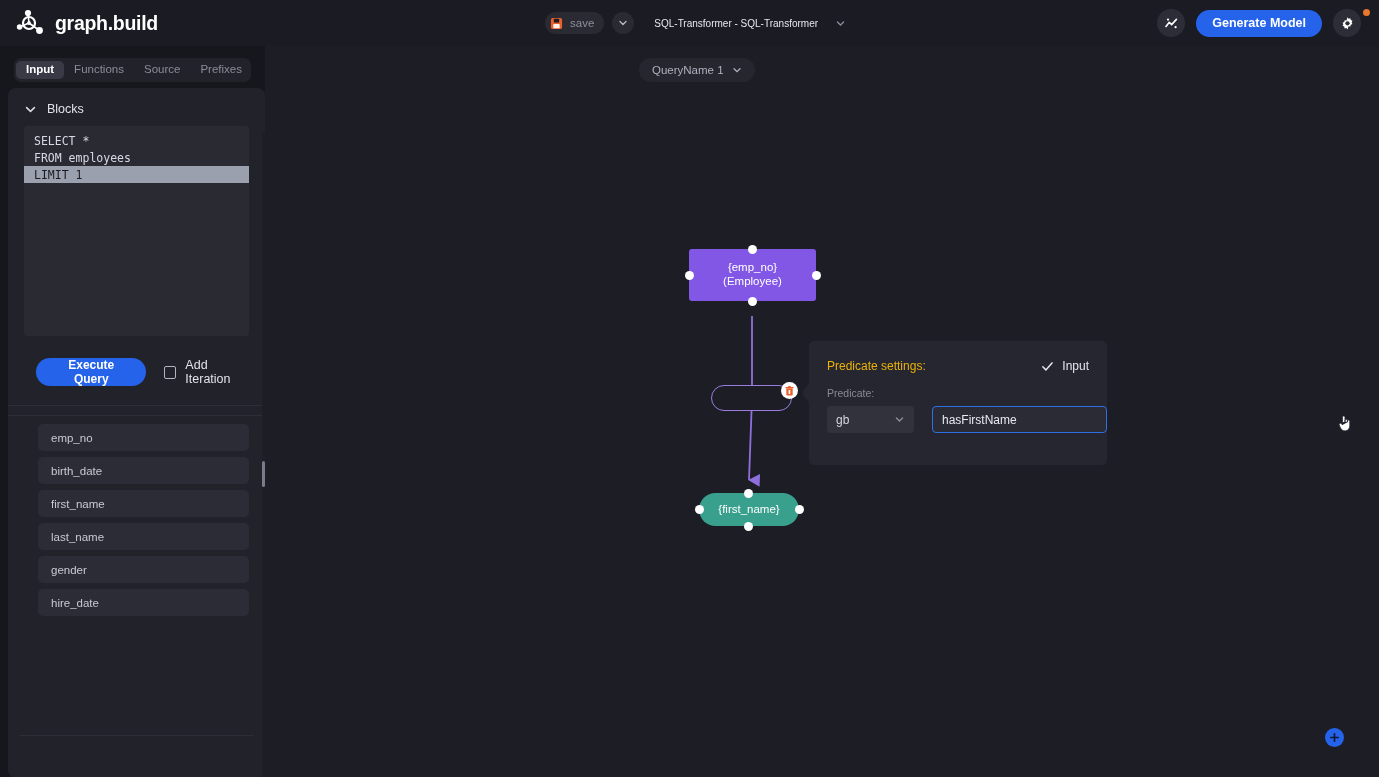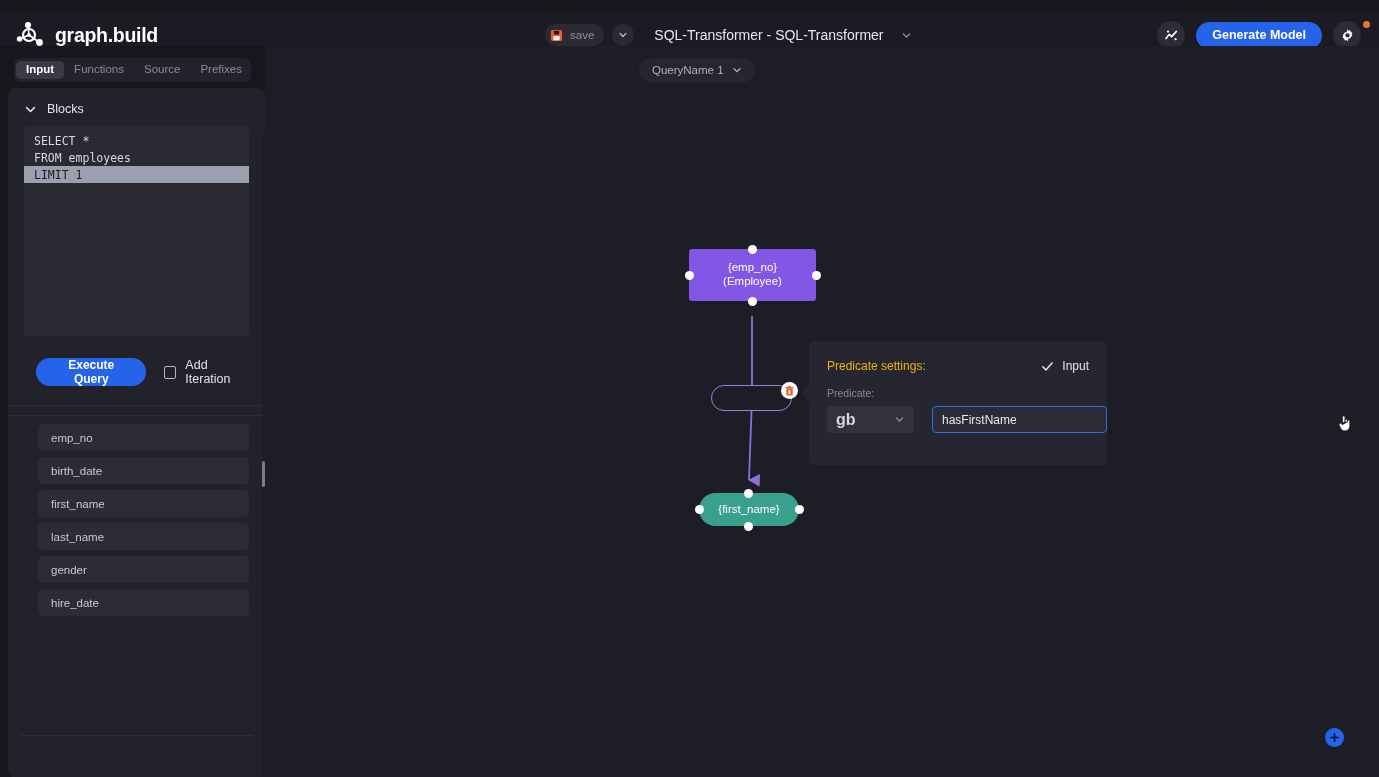--- a/index.html
+++ b/index.html
@@ -6,21 +6,21 @@
   html, body {
     width: 1379px; height: 777px;
     background: #16161d;
     font-family: "Liberation Sans", sans-serif;
     overflow: hidden;
   }
   body { position: relative; }
 
   
   .topbar {
-    position: absolute; top: 12px; left: 0;
+    position: absolute; top: 0; left: 0;
     width: 1379px; height: 46px;
     background: #1b1b23;
     display: flex; align-items: center;
   }
   .brand { display: flex; align-items: center; gap: 9px; padding-left: 16px; }
   .brand-logo { width: 30px; height: 28px; display: block; }
   .brand-name {
     font-size: 19.5px; font-weight: bold; color: #ffffff;
     letter-spacing: -0.3px;
   }
@@ -33,21 +33,21 @@
     display: flex; align-items: center; gap: 7px;
     background: #2a2a33; border-radius: 13px;
     height: 22px; padding: 0 10px 0 5px;
   }
   .save-ico { width: 13px; height: 13px; display: block; }
   .save-label { font-size: 11.5px; color: #8f8f9c; }
   .round-chev {
     width: 22px; height: 22px; border-radius: 50%;
     background: #2a2a33; display: flex; align-items: center; justify-content: center;
   }
-  .doc-title { font-size: 14px; color: #e7e7ef; margin-left: 12px; }
+  .doc-title { font-size: 10px; color: #e7e7ef; margin-left: 12px; }
   .doc-chev { margin-left: 9px; display: flex; align-items: center; }
 
   .topbar-right {
     position: absolute; right: 18px; top: 0; height: 46px;
     display: flex; align-items: center; gap: 11px;
   }
   .icon-circle {
     width: 28px; height: 28px; border-radius: 50%;
     background: #2d2d37; display: flex; align-items: center; justify-content: center;
     cursor: pointer;
@@ -215,21 +215,21 @@
     display: flex; align-items: center; gap: 8px; cursor: pointer;
   }
   .apply-label { font-size: 12px; color: #e4e4ec; }
   .pred-sub { font-size: 10.5px; color: #8a8a97; padding: 14px 0 0 18px; }
   .pred-row { display: flex; gap: 18px; padding: 7px 0 0 18px; }
   .pred-select {
     width: 90px; height: 27px; background: #32323c;
     border-radius: 4px; display: flex; align-items: center;
     justify-content: space-between; padding: 0 9px; cursor: pointer;
   }
-  .pred-select-text { font-size: 16px; color: #d6d6e0; font-weight: bold; }
+  .pred-select-text { font-size: 12px; color: #d6d6e0; }
   .pred-input {
     width: 181px; height: 27px;
     background: #2b2b35; border: 1.5px solid #2f6fe4;
     border-radius: 4px; color: #e8e8f0;
     font-size: 12px; padding: 0 9px;
     font-family: "Liberation Sans", sans-serif;
     outline: none;
   }
   .cursor-hand {
     position: absolute; left: 1072px; top: 368px;

